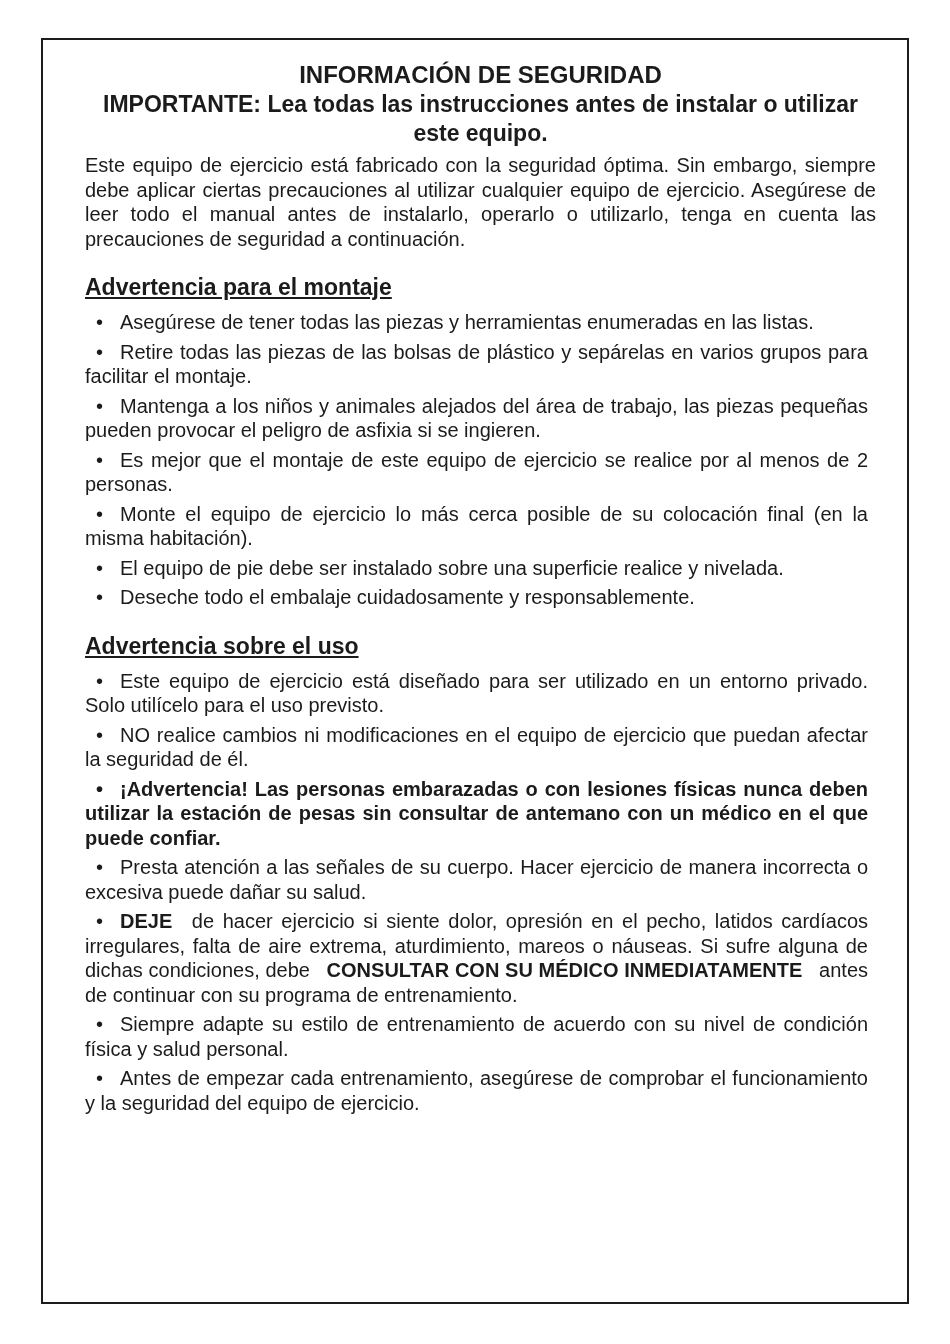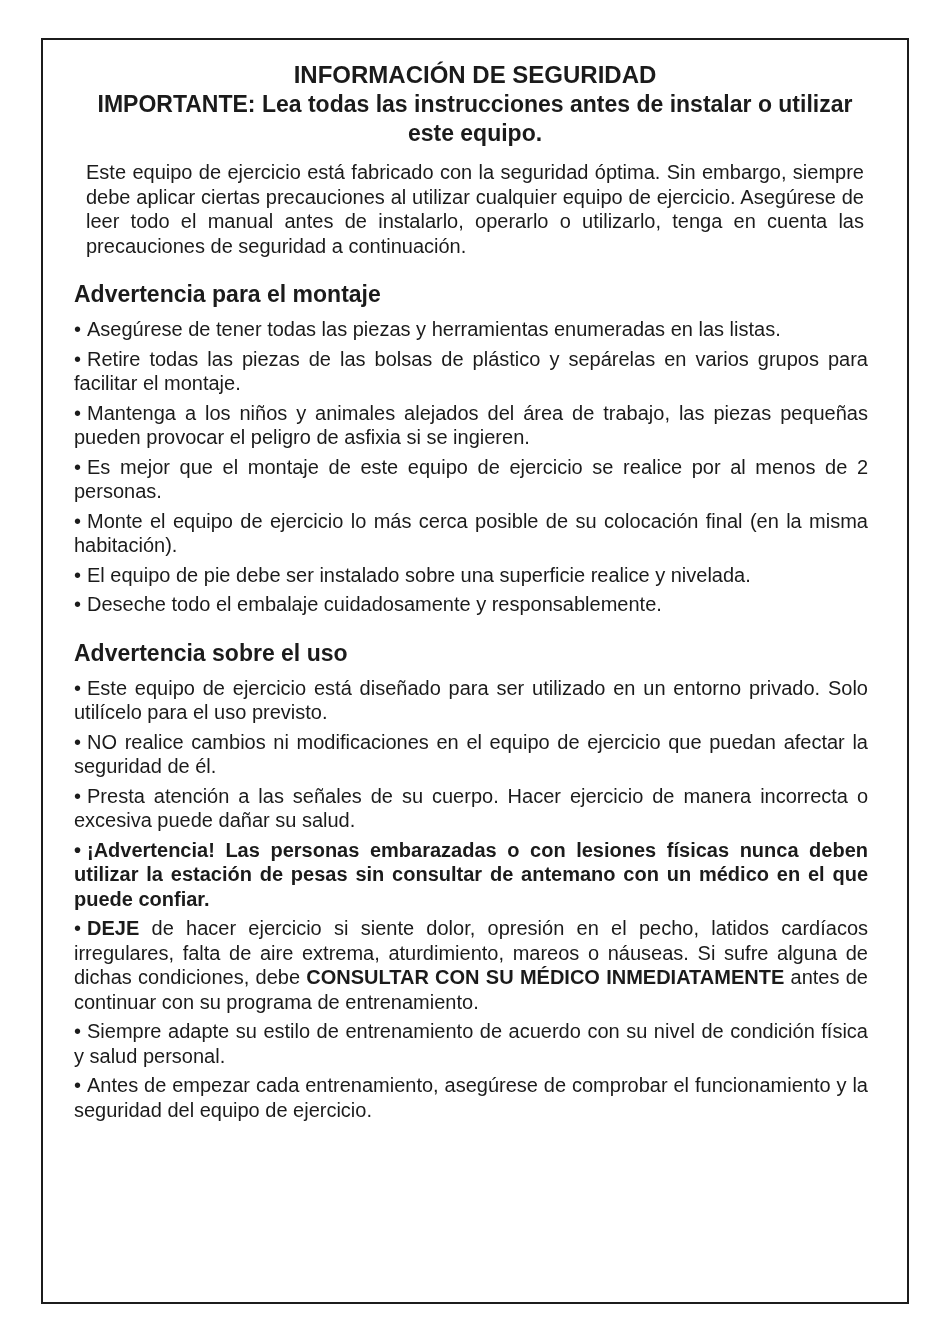--- a/index.html
+++ b/index.html
@@ -1,15 +1,15 @@
 <!DOCTYPE html>
 <html><head>
 <meta charset="utf-8">
 <style>
-  * { box-sizing: border-box; }
+  * { box-sizing: border-box; padding-left: 11px; }
   html, body { margin: 0; padding: 0; }
   body {
     width: 950px;
     height: 1344px;
     background: #ffffff;
     font-family: "Liberation Sans", "DejaVu Sans", sans-serif;
     color: #1b1b1b;
   }
   .sheet {
     position: relative;
@@ -39,27 +39,28 @@
     font-size: 23px;
     line-height: 29px;
     font-weight: bold;
     text-align: center;
     margin: 0 0 5px 0;
   }
   p.intro {
     font-size: 20px;
     line-height: 24.5px;
     text-align: justify;
-    margin: 12px;
+    margin: 0;
   }
   h3.section-heading {
     font-size: 23px;
     line-height: 28px;
     font-weight: bold;
     margin: 22px 0 9px 0;
+    text-decoration: underline;
   }
   p.bullet {
     font-size: 20px;
     line-height: 24.5px;
     text-align: justify;
     margin: 0 8px 5px 0;
   }
   .dot { margin-right: 6px; }
   .bold { font-weight: bold; }
 </style>
@@ -81,20 +82,20 @@
     <p class="bullet"><span class="dot">•</span><span>Mantenga a los niños y animales alejados del área de trabajo, las piezas pequeñas pueden provocar el peligro de asfixia si se ingieren.</span></p>
     <p class="bullet"><span class="dot">•</span><span>Es mejor que el montaje de este equipo de ejercicio se realice por al menos de 2 personas.</span></p>
     <p class="bullet"><span class="dot">•</span><span>Monte el equipo de ejercicio lo más cerca posible de su colocación final (en la misma habitación).</span></p>
     <p class="bullet"><span class="dot">•</span><span>El equipo de pie debe ser instalado sobre una superficie realice y nivelada.</span></p>
     <p class="bullet"><span class="dot">•</span><span>Deseche todo el embalaje cuidadosamente y responsablemente.</span></p>
 
     <h3 class="section-heading">Advertencia sobre el uso</h3>
 
     <p class="bullet"><span class="dot">•</span><span>Este equipo de ejercicio está diseñado para ser utilizado en un entorno privado. Solo utilícelo para el uso previsto.</span></p>
     <p class="bullet"><span class="dot">•</span><span>NO realice cambios ni modificaciones en el equipo de ejercicio que puedan afectar la seguridad de él.</span></p>
+    <p class="bullet"><span class="dot bold">•</span><span class="bold">¡Advertencia! Las personas embarazadas o con lesiones físicas nunca deben utilizar la estación de pesas sin consultar de antemano con un médico en el que puede confiar.</span></p>
     <p class="bullet"><span class="dot">•</span><span>Presta atención a las señales de su cuerpo. Hacer ejercicio de manera incorrecta o excesiva puede dañar su salud.</span></p>
-    <p class="bullet"><span class="dot bold">•</span><span class="bold">¡Advertencia! Las personas embarazadas o con lesiones físicas nunca deben utilizar la estación de pesas sin consultar de antemano con un médico en el que puede confiar.</span></p>
     <p class="bullet"><span class="dot">•</span><span class="bold">DEJE</span><span> de hacer ejercicio si siente dolor, opresión en el pecho, latidos cardíacos irregulares, falta de aire extrema, aturdimiento, mareos o náuseas. Si sufre alguna de dichas condiciones, debe </span><span class="bold">CONSULTAR CON SU MÉDICO INMEDIATAMENTE</span><span> antes de continuar con su programa de entrenamiento.</span></p>
     <p class="bullet"><span class="dot">•</span><span>Siempre adapte su estilo de entrenamiento de acuerdo con su nivel de condición física y salud personal.</span></p>
     <p class="bullet"><span class="dot">•</span><span>Antes de empezar cada entrenamiento, asegúrese de comprobar el funcionamiento y la seguridad del equipo de ejercicio.</span></p>
 
   </div>
 </div>
 
 </body></html>

